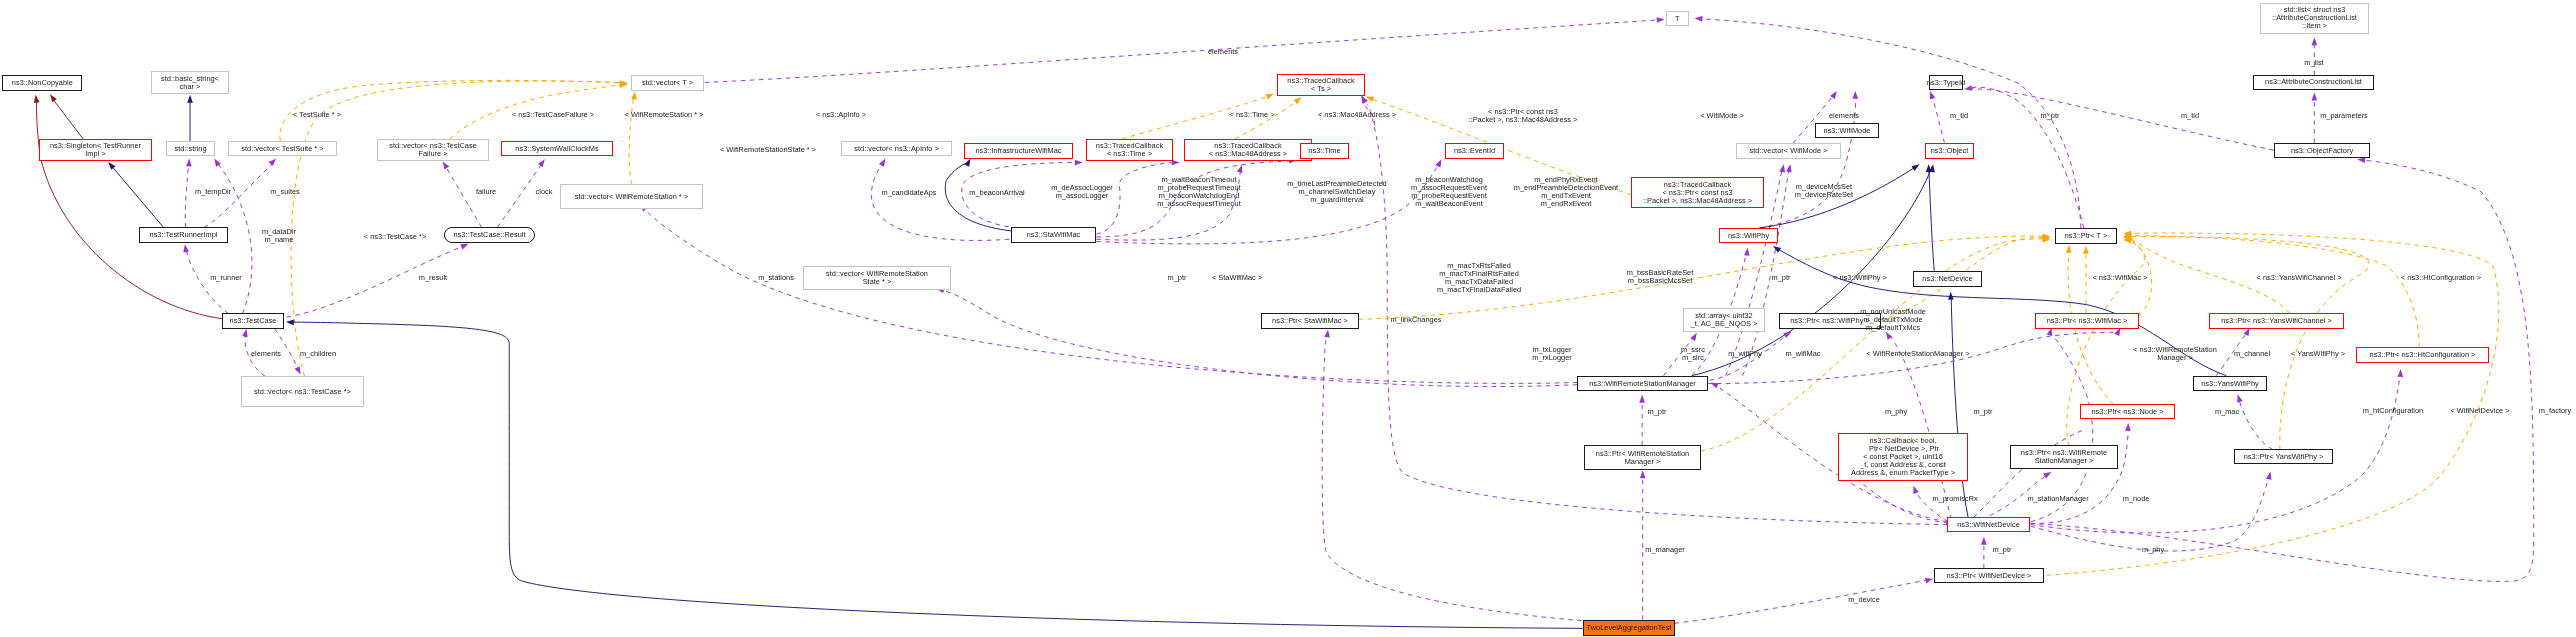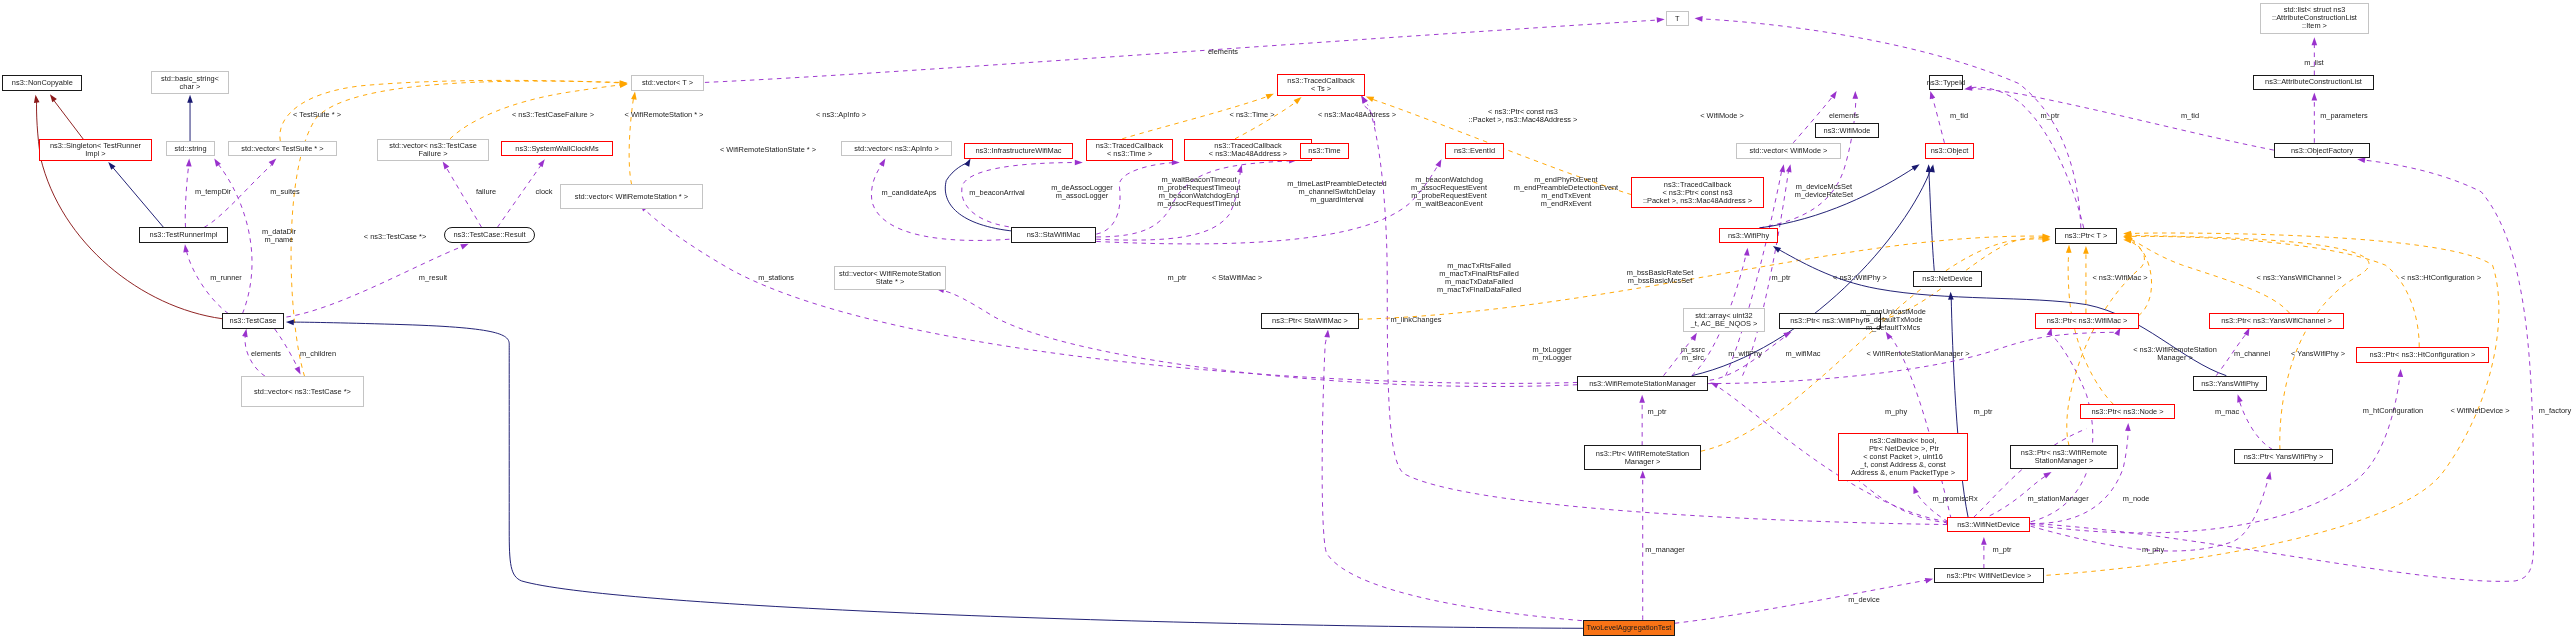--- a/index.html
+++ b/index.html
@@ -268,21 +268,21 @@
     </div>
 <div class="node black" style="left:1011px;top:227px;width:85px;height:16px;">
       <span class="txt">ns3::StaWifiMac</span>
     </div>
 <div class="node red" style="left:1719px;top:228px;width:59px;height:15px;">
       <span class="txt">ns3::WifiPhy</span>
     </div>
 <div class="node black" style="left:2055px;top:228px;width:62px;height:16px;">
       <span class="txt">ns3::Ptr&lt; T &gt;</span>
     </div>
-<div class="node grey" style="left:803px;top:266px;width:112px;height:24px;margin-left:31px;">
+<div class="node grey" style="left:803px;top:266px;width:148px;height:24px;">
       <span class="txt">std::vector&lt; WifiRemoteStation
 State * &gt;</span>
     </div>
 <div class="node black" style="left:1261px;top:313px;width:98px;height:16px;">
       <span class="txt">ns3::Ptr&lt; StaWifiMac &gt;</span>
     </div>
 <div class="node grey" style="left:1683px;top:308px;width:82px;height:24px;">
       <span class="txt">std::array&lt; uint32
 _t, AC_BE_NQOS &gt;</span>
     </div>

